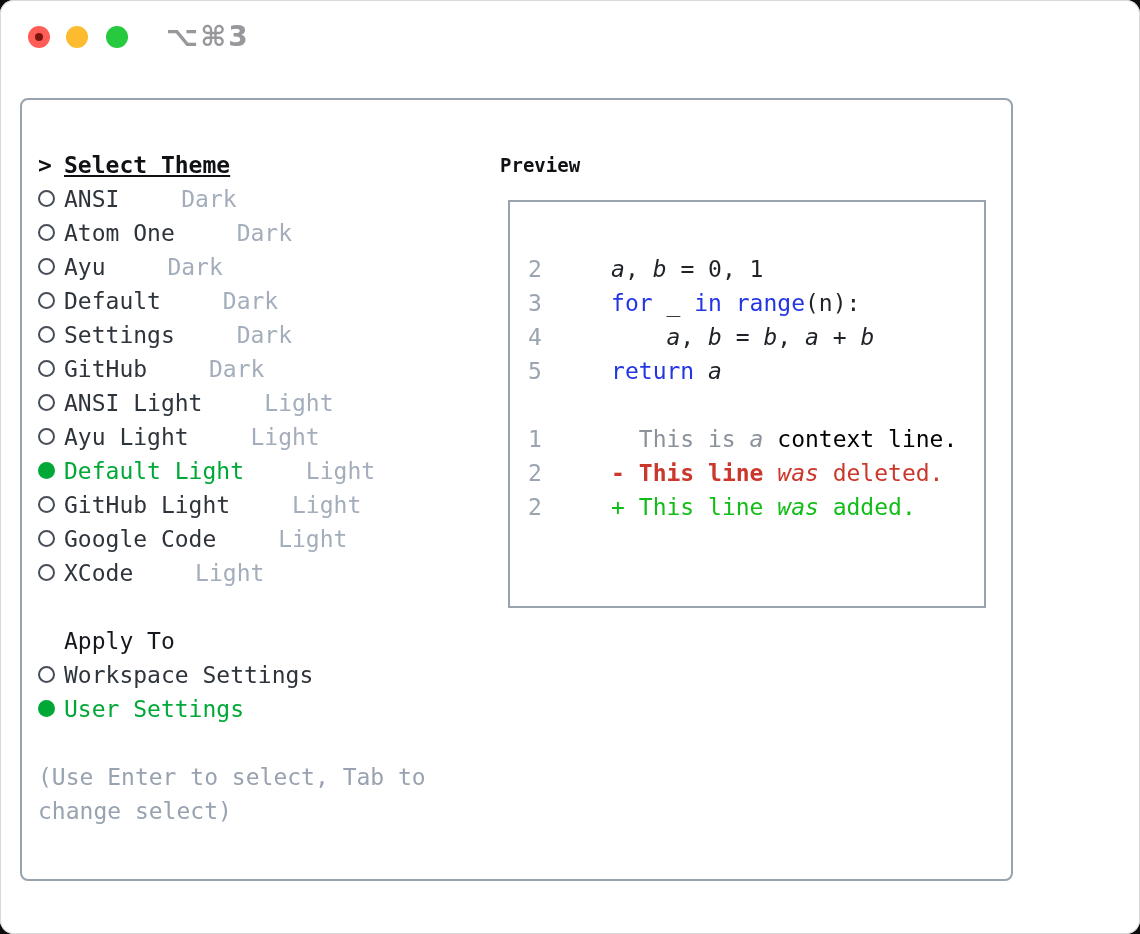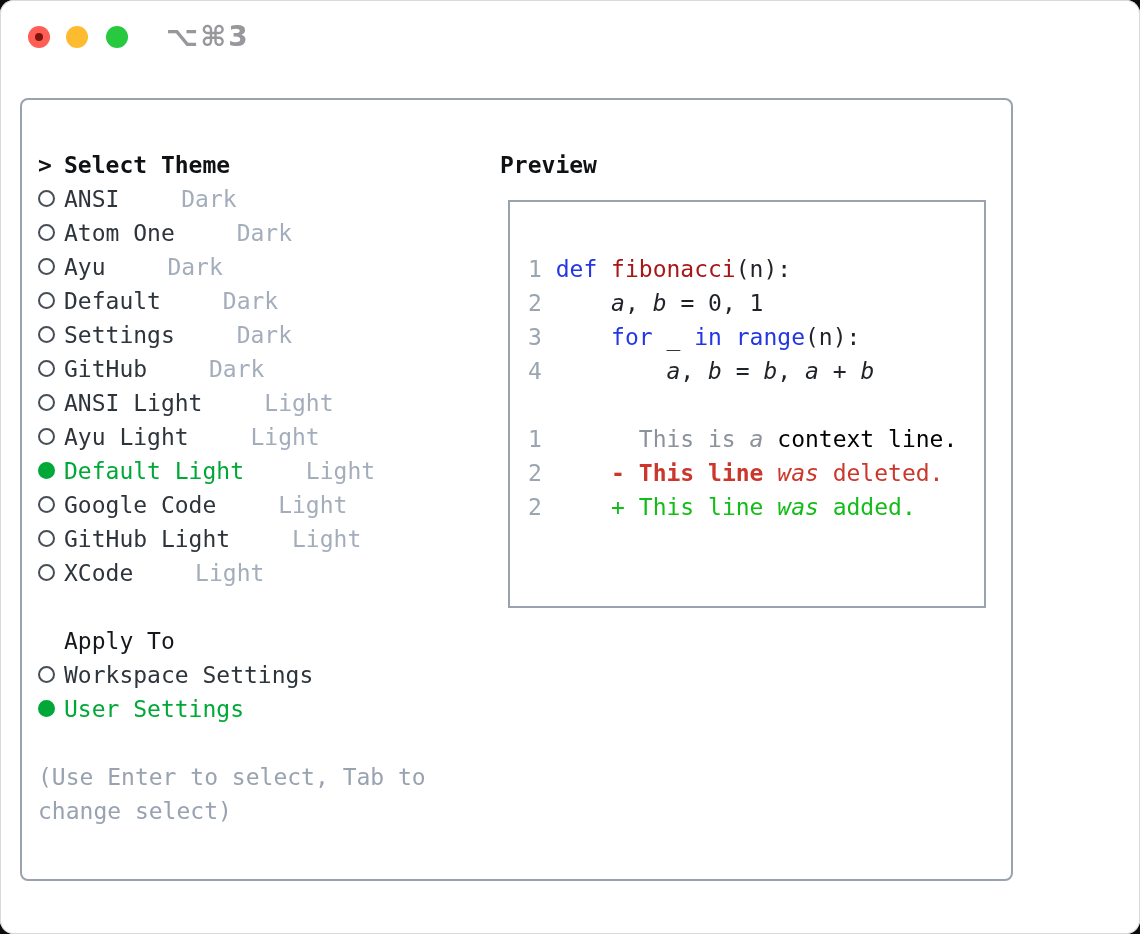--- a/index.html
+++ b/index.html
@@ -21,33 +21,33 @@
   .light.max{left:106px;background:#27c93f;}
   .shortcut{position:absolute;left:166px;top:20px;font-size:28px;font-weight:bold;color:#97979c;
     font-family:"DejaVu Sans","Liberation Sans",sans-serif;letter-spacing:2px;}
   
   .panel{position:absolute;left:20px;top:98px;width:989px;height:779px;
     border:2px solid #99a3ad;border-radius:8px;background:#fff;}
   
   .left-col{position:absolute;left:16px;top:48px;width:450px;}
   .row{height:34px;line-height:34px;font-size:23px;white-space:pre;color:#2e343b;}
   .row .pfx{display:inline-block;width:26px;vertical-align:top;}
-  .hdr{font-weight:bold;color:#0f1114;}
+  .hdr{font-weight:bold;color:#0f1114;text-decoration:underline;}
   .radio{display:inline-block;width:13px;height:13px;border:2px solid #474e57;border-radius:50%;
     vertical-align:middle;margin-bottom:5px;background:transparent;}
   .radio.sel{background:#00a837;border-color:#00a837;}
   .nm{}
   .nm.sel{color:#00a837;}
   .vr{color:#a3adbb;margin-left:48px;}
   .spacer{height:34px;}
   .apply-hdr{color:#15181c;}
   .help{color:#98a2b0;}
   
   .preview-title{position:absolute;left:478px;top:48px;height:34px;line-height:34px;
-    font-size:23px;font-weight:bold;color:#0f1114;}
+    font-size:19px;font-weight:bold;color:#0f1114;}
   .preview-box{position:absolute;left:486px;top:100px;width:474px;height:404px;
     border:2px solid #99a3ad;background:#fff;overflow:hidden;}
   .code{padding:16px 0 0 18px;}
   .pline{height:34px;line-height:34px;font-size:23px;white-space:pre;}
   .pline span{white-space:pre;}
   .it{font-style:italic;}
 </style>
 </head>
 <body>
 
@@ -69,43 +69,43 @@
       <div id="theme-list">
           <div class="row"><span class="pfx"><span class="radio"></span></span><span class="nm">ANSI</span><span class="vr"> Dark</span></div>
           <div class="row"><span class="pfx"><span class="radio"></span></span><span class="nm">Atom One</span><span class="vr"> Dark</span></div>
           <div class="row"><span class="pfx"><span class="radio"></span></span><span class="nm">Ayu</span><span class="vr"> Dark</span></div>
           <div class="row"><span class="pfx"><span class="radio"></span></span><span class="nm">Default</span><span class="vr"> Dark</span></div>
           <div class="row"><span class="pfx"><span class="radio"></span></span><span class="nm">Settings</span><span class="vr"> Dark</span></div>
           <div class="row"><span class="pfx"><span class="radio"></span></span><span class="nm">GitHub</span><span class="vr"> Dark</span></div>
           <div class="row"><span class="pfx"><span class="radio"></span></span><span class="nm">ANSI Light</span><span class="vr"> Light</span></div>
           <div class="row"><span class="pfx"><span class="radio"></span></span><span class="nm">Ayu Light</span><span class="vr"> Light</span></div>
           <div class="row"><span class="pfx"><span class="radio sel"></span></span><span class="nm sel">Default Light</span><span class="vr"> Light</span></div>
+          <div class="row"><span class="pfx"><span class="radio"></span></span><span class="nm">GitHub Light</span><span class="vr"> Light</span></div>
           <div class="row"><span class="pfx"><span class="radio"></span></span><span class="nm">Google Code</span><span class="vr"> Light</span></div>
-          <div class="row"><span class="pfx"><span class="radio"></span></span><span class="nm">GitHub Light</span><span class="vr"> Light</span></div>
           <div class="row"><span class="pfx"><span class="radio"></span></span><span class="nm">XCode</span><span class="vr"> Light</span></div>
         </div>
       <div class="spacer"></div>
       <div class="row apply-hdr"><span class="pfx"></span><span>Apply To</span></div>
       <div id="apply-list">
           <div class="row"><span class="pfx"><span class="radio"></span></span><span class="nm">Workspace Settings</span></div>
           <div class="row"><span class="pfx"><span class="radio sel"></span></span><span class="nm sel">User Settings</span></div>
         </div>
       <div class="spacer"></div>
       <div class="row help">(Use Enter to select, Tab to</div>
       <div class="row help">change select)</div>
     </div>
 
     <div class="preview-title">Preview</div>
     <div class="preview-box">
       <div class="code" id="preview-code">
           <div class="pline">&nbsp;</div>
-          <div class="pline"><span style="color: rgb(154, 165, 177);">1 </span><span style="color: rgb(35, 54, 228);">def </span><span style="color: rgb(166, 23, 23);">fibonacci</span><span style="color: rgb(31, 35, 40);">(n):</span></div>
           <div class="pline"><span style="color: rgb(154, 165, 177);">2</span><span style="color: rgb(31, 35, 40);">     </span><span class="it" style="color: rgb(31, 35, 40);">a</span><span style="color: rgb(31, 35, 40);">, </span><span class="it" style="color: rgb(31, 35, 40);">b</span><span style="color: rgb(31, 35, 40);"> = 0, 1</span></div>
           <div class="pline"><span style="color: rgb(154, 165, 177);">3</span><span style="color: rgb(31, 35, 40);">     </span><span style="color: rgb(35, 54, 228);">for</span><span style="color: rgb(31, 35, 40);"> _ </span><span style="color: rgb(35, 54, 228);">in</span><span style="color: rgb(31, 35, 40);"> </span><span style="color: rgb(35, 54, 228);">range</span><span style="color: rgb(31, 35, 40);">(n):</span></div>
           <div class="pline"><span style="color: rgb(154, 165, 177);">4</span><span style="color: rgb(31, 35, 40);">         </span><span class="it" style="color: rgb(31, 35, 40);">a</span><span style="color: rgb(31, 35, 40);">, </span><span class="it" style="color: rgb(31, 35, 40);">b</span><span style="color: rgb(31, 35, 40);"> = </span><span class="it" style="color: rgb(31, 35, 40);">b</span><span style="color: rgb(31, 35, 40);">, </span><span class="it" style="color: rgb(31, 35, 40);">a</span><span style="color: rgb(31, 35, 40);"> + </span><span class="it" style="color: rgb(31, 35, 40);">b</span></div>
+          <div class="pline"><span style="color: rgb(154, 165, 177);">5</span><span style="color: rgb(31, 35, 40);">     </span><span style="color: rgb(35, 54, 228);">return</span><span style="color: rgb(31, 35, 40);"> </span><span class="it" style="color: rgb(31, 35, 40);">a</span></div>
           <div class="pline">&nbsp;</div>
           <div class="pline"><span style="color: rgb(154, 165, 177);">1</span><span style="color: rgb(139, 146, 156); margin-top: 44px;">       This is </span><span class="it" style="color: rgb(139, 146, 156);">a</span><span style="color: #000000;"> context line.</span></div>
           <div class="pline"><span style="color: rgb(154, 165, 177);">2</span><span style="color: rgb(31, 35, 40);">     </span><span style="color: rgb(203, 55, 43); font-weight: bold;">- This line </span><span class="it" style="color: rgb(203, 55, 43);">was</span><span style="color: rgb(203, 55, 43);"> deleted.</span></div>
           <div class="pline"><span style="color: rgb(154, 165, 177);">2</span><span style="color: rgb(31, 35, 40);">     </span><span style="color: rgb(19, 189, 24);">+ This line </span><span class="it" style="color: rgb(19, 189, 24);">was</span><span style="color: rgb(19, 189, 24);"> added.</span></div>
         </div>
     </div>
 
   </div>
 </div>
 

